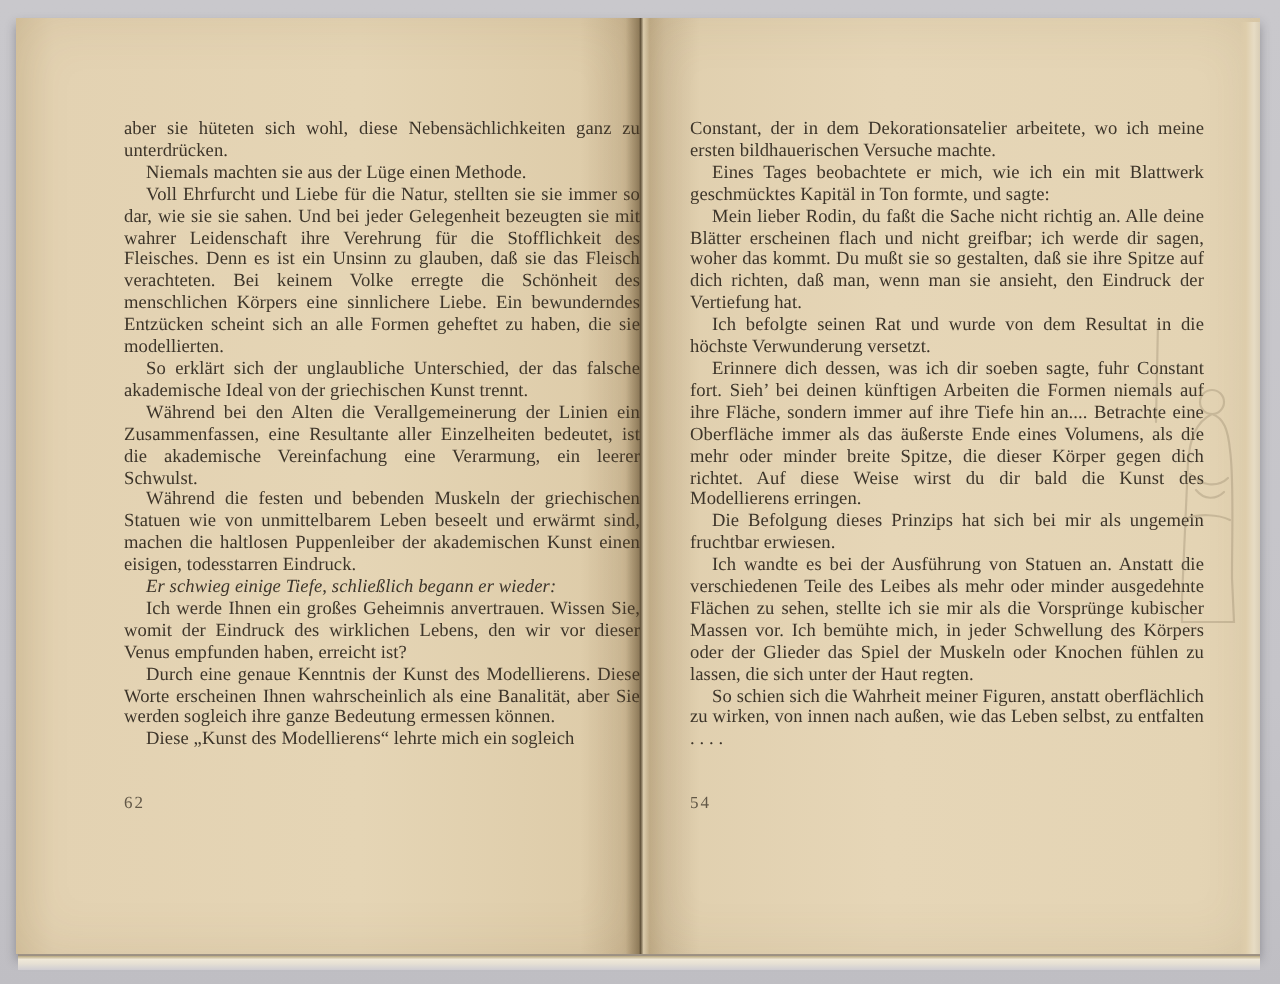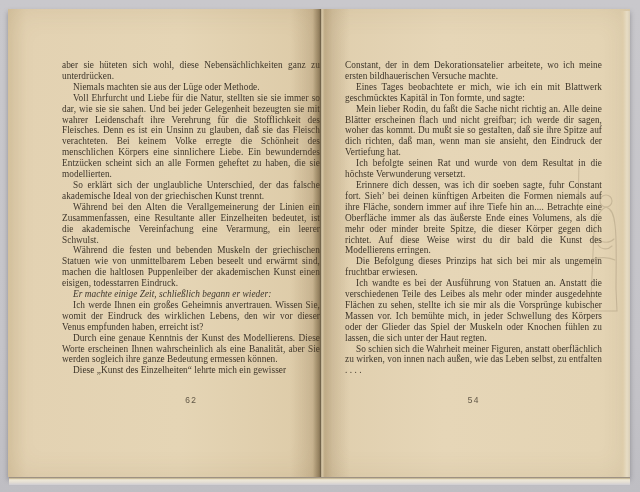--- a/index.html
+++ b/index.html
@@ -55,48 +55,48 @@
     letter-spacing:0.05px;
   }
   .left-text{left:54px;top:51px;width:258px;}
   .right-text{left:25px;top:51px;width:257px;}
   .para{margin:0;}
   .para.indent{text-indent:11px;}
   .para.italic{font-style:italic;}
   .page-number{
     position:absolute;top:387px;
     font-size:8.5px;color:#4c4335;opacity:0.85;
-    text-align:center;letter-spacing:1px;font-family:Liberation Mono, monospace;
+    letter-spacing:1px;
   }
   .page-number.left-num{left:54px;width:258px;}
   .page-number.right-num{left:25px;width:257px;}
   .sketch{
     position:absolute;left:245px;top:150px;
     opacity:0.30;
     pointer-events:none;
   }
 </style>
 </head>
 <body>
 
 <div class="scene">
   <div class="book">
 
     <div class="page left">
       <div class="page-text left-text">
           <p class="para">aber sie hüteten sich wohl, diese Nebensächlichkeiten ganz zu unterdrücken.</p>
-          <p class="para indent">Niemals machten sie aus der Lüge oder Methode.</p>
+          <p class="para indent">Niemals machten sie aus der Lüge einen Methode.</p>
           <p class="para indent">Voll Ehrfurcht und Liebe für die Natur, stellten sie sie immer so dar, wie sie sie sahen. Und bei jeder Gelegenheit bezeugten sie mit wahrer Leidenschaft ihre Verehrung für die Stofflichkeit des Fleisches. Denn es ist ein Unsinn zu glauben, daß sie das Fleisch verachteten. Bei keinem Volke erregte die Schönheit des menschlichen Körpers eine sinnlichere Liebe. Ein bewunderndes Entzücken scheint sich an alle Formen geheftet zu haben, die sie modellierten.</p>
           <p class="para indent">So erklärt sich der unglaubliche Unterschied, der das falsche akademische Ideal von der griechischen Kunst trennt.</p>
           <p class="para indent">Während bei den Alten die Verallgemeinerung der Linien ein Zusammenfassen, eine Resultante aller Einzelheiten bedeutet, ist die akademische Vereinfachung eine Verarmung, ein leerer Schwulst.</p>
           <p class="para indent">Während die festen und bebenden Muskeln der griechischen Statuen wie von unmittelbarem Leben beseelt und erwärmt sind, machen die haltlosen Puppenleiber der akademischen Kunst einen eisigen, todesstarren Eindruck.</p>
-          <p class="para indent italic">Er machte einige Zeit, schließlich begann er wieder:</p>
+          <p class="para indent italic">Er schwieg einige Tiefe, schließlich begann er wieder:</p>
           <p class="para indent">Ich werde Ihnen ein großes Geheimnis anvertrauen. Wissen Sie, womit der Eindruck des wirklichen Lebens, den wir vor dieser Venus empfunden haben, erreicht ist?</p>
           <p class="para indent">Durch eine genaue Kenntnis der Kunst des Modellierens. Diese Worte erscheinen Ihnen wahrscheinlich als eine Banalität, aber Sie werden sogleich ihre ganze Bedeutung ermessen können.</p>
-          <p class="para indent">Diese „Kunst des Einzelheiten“ lehrte mich ein gewisser</p>
+          <p class="para indent">Diese „Kunst des Modellierens“ lehrte mich ein sogleich</p>
         </div>
       <div class="page-number left-num">62</div>
     </div>
 
     <div class="page right">
       <div class="page-text right-text">
           <p class="para">Constant, der in dem Dekorationsatelier arbeitete, wo ich meine ersten bildhauerischen Versuche machte.</p>
           <p class="para indent">Eines Tages beobachtete er mich, wie ich ein mit Blattwerk geschmücktes Kapitäl in Ton formte, und sagte:</p>
           <p class="para indent">Mein lieber Rodin, du faßt die Sache nicht richtig an. Alle deine Blätter erscheinen flach und nicht greifbar; ich werde dir sagen, woher das kommt. Du mußt sie so gestalten, daß sie ihre Spitze auf dich richten, daß man, wenn man sie ansieht, den Eindruck der Vertiefung hat.</p>
           <p class="para indent">Ich befolgte seinen Rat und wurde von dem Resultat in die höchste Verwunderung versetzt.</p>

